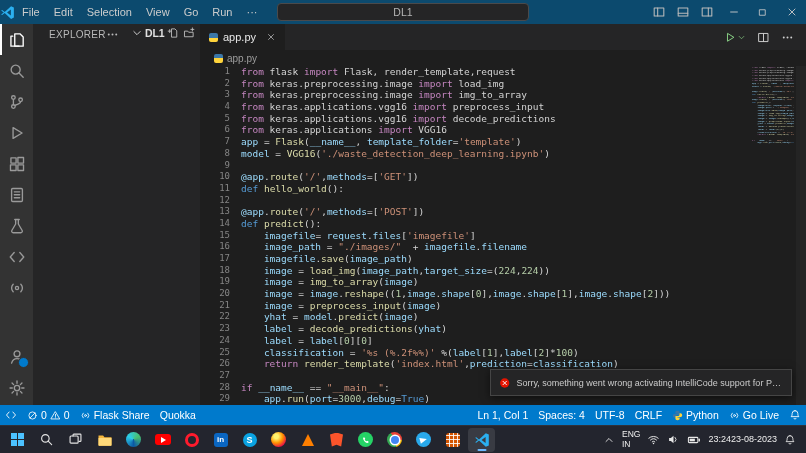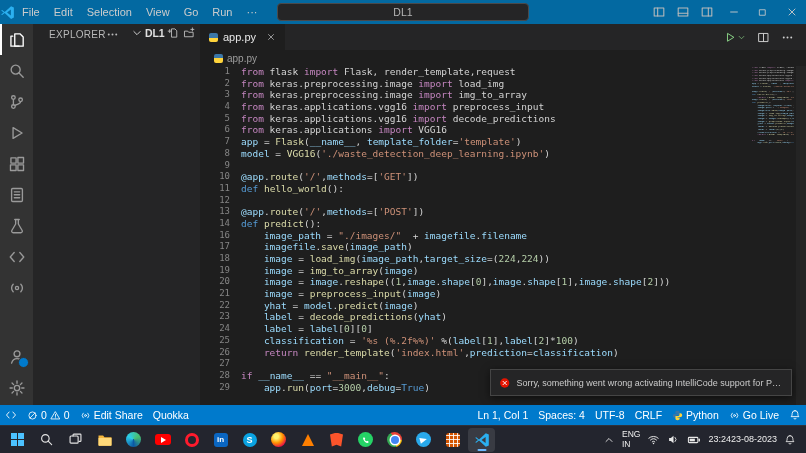--- a/index.html
+++ b/index.html
@@ -1,20 +1,20 @@
 <!DOCTYPE html>
 <html><head>
 <meta charset="utf-8">
 <style>
   html,body{margin:0;padding:0;width:806px;height:453px;overflow:hidden;background:#1e1e1e;
     font-family:"Liberation Sans",sans-serif;-webkit-font-smoothing:antialiased;}
   .app{width:806px;height:453px;display:flex;flex-direction:column;}
 
   
-  .titlebar{height:24px;flex:0 0 auto;background:#0369a1;display:flex;align-items:center;
+  .titlebar{height:24px;flex:0 0 auto;background:#0c4a6e;display:flex;align-items:center;
     color:#cccccc;font-size:11px;position:relative;}
   .tb-logo{width:22px;display:flex;justify-content:center;}
   .menus{display:flex;align-items:center;}
   .menu-item{padding:0 7px;cursor:default;}
   .tb-search{position:absolute;left:50%;transform:translateX(-50%);width:250px;height:16px;
     background:#252526;border:1px solid #4a4a4b;border-radius:4px;color:#b5b5b5;
     display:flex;align-items:center;justify-content:center;font-size:10.5px;}
   .tb-right{margin-left:auto;display:flex;align-items:center;height:100%;}
   .tb-lay{width:24px;height:100%;display:flex;align-items:center;justify-content:center;color:#bbb;}
   .wc{width:29px;height:100%;display:flex;align-items:center;justify-content:center;color:#ccc;}
@@ -479,20 +479,24 @@
             <div class="cl">
               <span class="ln">12</span>
             </div>
             <div class="cl">
               <span class="ln">13</span>
               <span class="lt"><span class="tk-v">@app</span><span class="tk-p">.</span><span class="tk-f">route</span><span class="tk-p">(</span><span class="tk-s">'/'</span><span class="tk-p">,</span><span class="tk-v">methods</span><span class="tk-p">=[</span><span class="tk-s">'POST'</span><span class="tk-p">])</span></span>
             </div>
             <div class="cl">
               <span class="ln">14</span>
               <span class="lt"><span class="tk-b">def</span><span class="tk-p"> </span><span class="tk-f">predict</span><span class="tk-p">():</span></span>
+            </div>
+            <div class="cl">
+              <span class="ln">15</span>
+              <span class="lt"><span class="tk-p">    </span><span class="tk-v">imagefile</span><span class="tk-p">= </span><span class="tk-v">request</span><span class="tk-p">.</span><span class="tk-v">files</span><span class="tk-p">[</span><span class="tk-s">'imagefile'</span><span class="tk-p">]</span></span>
             </div>
             <div class="cl">
               <span class="ln">16</span>
               <span class="lt"><span class="tk-p">    </span><span class="tk-v">image_path</span><span class="tk-p"> = </span><span class="tk-s">"./images/"</span><span class="tk-p">  + </span><span class="tk-v">imagefile</span><span class="tk-p">.</span><span class="tk-v">filename</span></span>
             </div>
             <div class="cl">
               <span class="ln">17</span>
               <span class="lt"><span class="tk-p">    </span><span class="tk-v">imagefile</span><span class="tk-p">.</span><span class="tk-f">save</span><span class="tk-p">(</span><span class="tk-v">image_path</span><span class="tk-p">)</span></span>
             </div>
             <div class="cl">
@@ -614,21 +618,21 @@
           </span>
         <span>0</span>
       </span>
       <span class="sb-item">
         <span class="svgi s11">
             <svg viewBox="0 0 16 16" fill="none" stroke="currentColor" stroke-width="1.2" stroke-linecap="round" stroke-linejoin="round">
               <circle cx="8" cy="8" r="1.4"></circle>
               <path d="M4.6 4.6a4.8 4.8 0 0 0 0 6.8M11.4 4.6a4.8 4.8 0 0 1 0 6.8"></path>
             </svg>
           </span>
-        <span>Edit Share</span>
+        <span>Flask Share</span>
       </span>
       <span class="sb-item">
         <span>Quokka</span>
       </span>
     </div>
     <div class="sb-right">
       <span class="sb-item">
           <span>Ln 1, Col 1</span>
         </span>
       <span class="sb-item">

